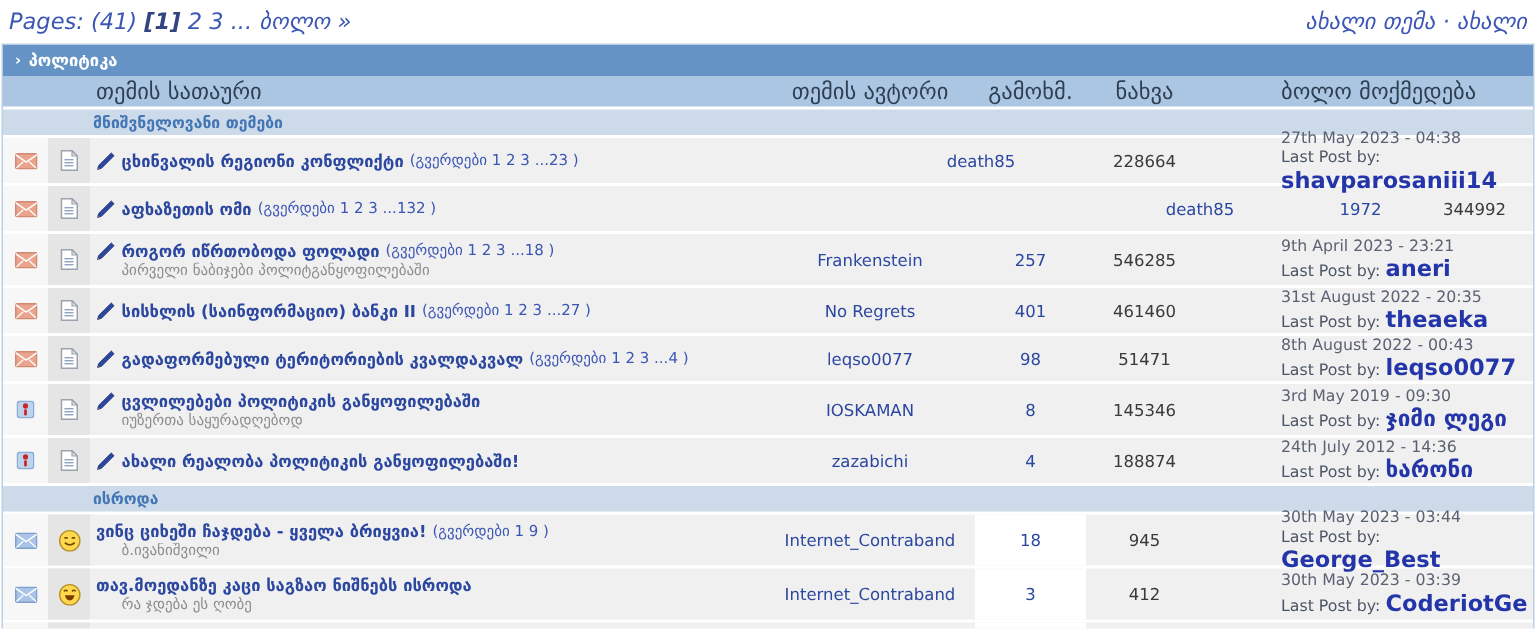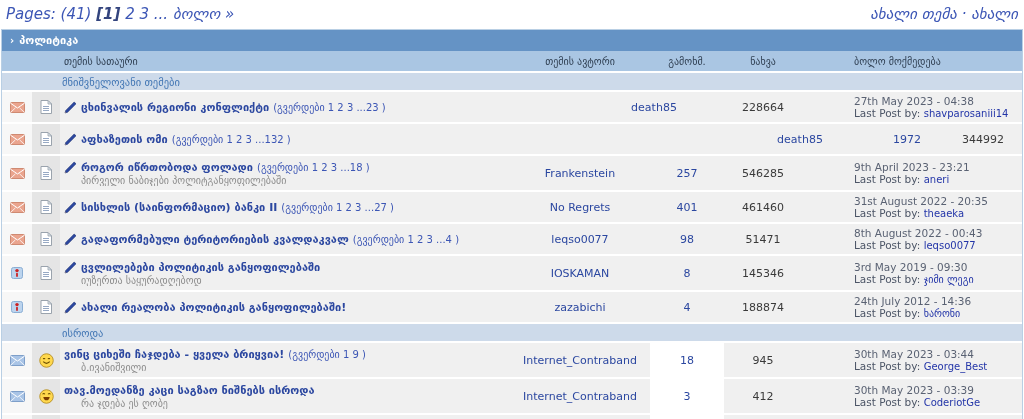--- a/index.html
+++ b/index.html
@@ -8,23 +8,23 @@
   
   .topbar{height:22px;padding:5px 6px 0 6px;display:flex;justify-content:space-between;align-items:flex-start;white-space:nowrap;}
   .topbar .left, .topbar .right{color:#3c56b5;font-size:15px;font-style:italic;}
   .topbar a{color:#3c56b5;}
   .topbar .cur{font-weight:bold;color:#33447e;}
   .topbar .right{overflow:hidden;max-width:180px;text-align:center;}
   
   .forum-table{margin:2px 1px 0 1px;border:1px solid #b9cfe4;background:#fff;}
   .catbar{height:21px;background:#6593c5;color:#fff;display:flex;align-items:center;padding:0 8px;font-weight:bold;font-size:11px;}
   .catbar .marker{margin-right:5px;font-size:10px;}
-  .colhead{display:flex;background:#aac6e3;color:#2f3f52;height:20px;align-items:center;font-size:10px;}
+  .colhead{display:flex;background:#aac6e3;color:#2f3f52;height:20px;align-items:center;font-size:15px;}
   .sechead{background:#cddaea;height:17px;display:flex;align-items:center;margin-top:2px;}
-  .sechead span{margin-left:60px;color:#4276b4;font-weight:normal;font-size:10.5px;}
+  .sechead span{margin-left:60px;color:#4276b4;font-weight:bold;font-size:10.5px;}
   
   .c1{width:30px;flex:none;display:flex;align-items:center;justify-content:center;background:#f7f7f7;}
   .c2{width:28px;flex:none;display:flex;align-items:center;justify-content:center;background:#e5e5e5;}
   .ctitle{flex:1;min-width:0;padding-left:4px;display:flex;flex-direction:column;justify-content:center;}
   .cauthor{width:140px;flex:none;display:flex;align-items:center;justify-content:center;}
   .creplies{width:74px;flex:none;display:flex;align-items:center;justify-content:center;}
   .cviews{width:78px;flex:none;display:flex;align-items:center;justify-content:center;}
   .clast{width:220px;flex:none;display:flex;flex-direction:column;justify-content:center;padding-left:52px;box-sizing:border-box;}
   .colhead .c1,.colhead .c2{background:transparent;}
   .colhead .ctitle{flex-direction:row;justify-content:flex-start;align-items:center;}
@@ -34,21 +34,21 @@
   .row.has-sub{height:34px;}
   .tline{display:flex;align-items:center;gap:4px;white-space:nowrap;overflow:hidden;text-align:center;}
   .title{color:#2b47a0;font-weight:bold;font-size:11px;}
   .pages{color:#3c56b5;font-size:10px;}
   .sub{color:#8d8d8d;font-size:10px;margin-left:17px;margin-top:1px;white-space:nowrap;overflow:hidden;}
   .cauthor a{color:#2b47a0;font-size:11px;}
   .creplies span{color:#2b47a0;font-size:11px;}
   .cviews span{color:#3a3a3a;font-size:11px;}
   .clast .date{color:#5a6273;font-size:10.5px;}
   .clast .lbl{color:#4c5566;font-size:10.5px;}
-  .clast .lname{color:#2335a8;font-weight:normal;font-size:10px;}
+  .clast .lname{color:#2335a8;font-weight:bold;font-size:15px;}
   .sec-topics .row .creplies{background:#fff;}
   .ic{display:inline-flex;align-items:center;justify-content:center;line-height:0;}
   .ic-pin{flex:none;}
 </style>
 </head>
 <body>
 
 <div class="topbar">
   <div class="left">
     <span>Pages: (41)</span>

